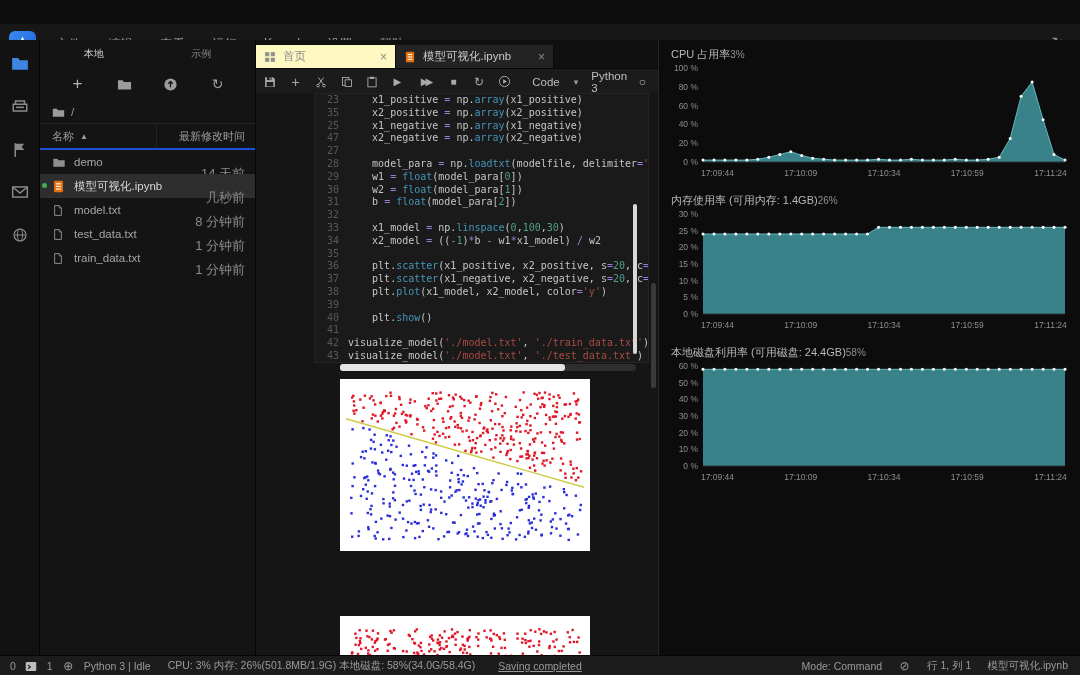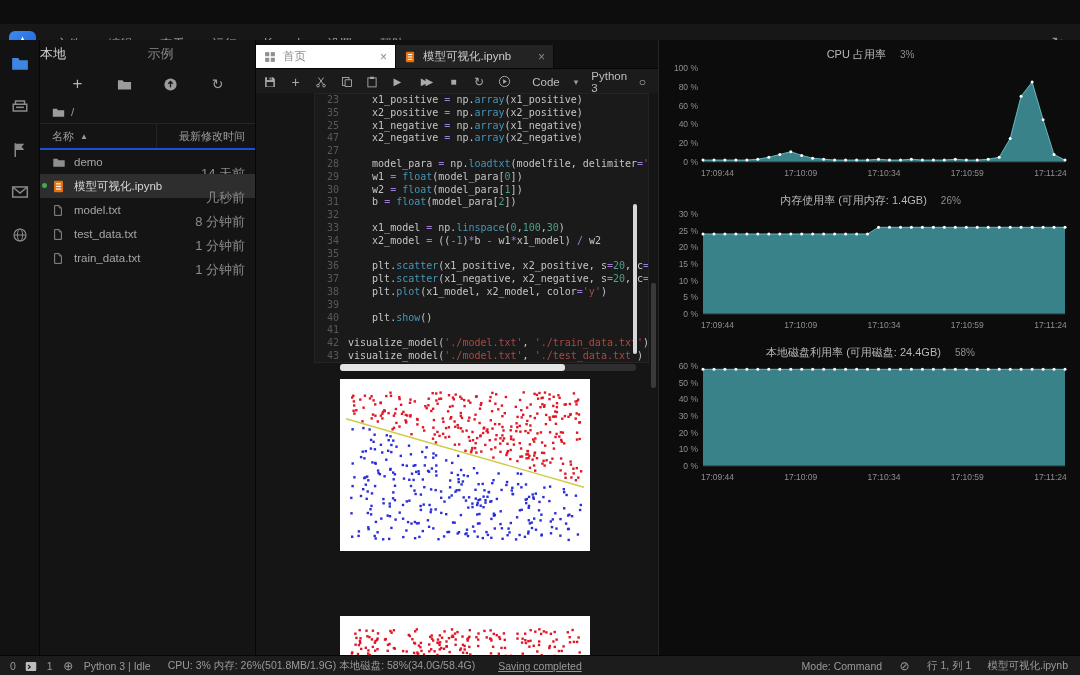--- a/index.html
+++ b/index.html
@@ -17,21 +17,21 @@
   #menubar-refresh{position:absolute;right:16px;top:10px;color:#8d8d8d;font-size:15px;line-height:18px;}
 
   
   #activitybar{left:0;top:40px;width:40px;height:615px;background:#121212;border-right:1px solid #060606;
                display:flex;flex-direction:column;align-items:center;padding-top:14px;box-sizing:border-box;gap:25px;}
   .act-icon{width:18px;height:18px;color:#8a8a8a;display:flex;align-items:center;justify-content:center;}
 
   
   #filepanel{left:40px;top:40px;width:216px;height:615px;background:#141414;border-right:1px solid #050505;box-sizing:border-box;}
   #fp-tabs{display:flex;height:27px;align-items:center;}
-  .fp-tab{flex:1;font-size:13px;color:#8a8a8a;}
+  .fp-tab{flex:1;text-align:center;font-size:10px;color:#8a8a8a;}
   .fp-tab.active{color:#d2d2d2;}
   #fp-toolbar{height:34px;display:flex;align-items:center;justify-content:space-around;padding:0 14px;color:#9c9c9c;}
   #fp-toolbar .tb{display:flex;align-items:center;justify-content:center;width:20px;height:20px;}
   #fp-add{font-size:17px;color:#b5b5b5;}
   #fp-refresh{font-size:14px;}
   #fp-breadcrumb{height:22px;display:flex;align-items:center;padding-left:12px;gap:6px;color:#9c9c9c;font-size:11.5px;}
   #fp-header{height:24px;display:flex;align-items:center;border-top:1px solid #242424;border-bottom:2px solid #1d4ed8;
              font-size:11px;color:#9c9c9c;}
   #fp-header .h-name{flex:1;padding-left:12px;display:flex;align-items:center;gap:6px;border-right:1px solid #242424;height:100%;}
   #fp-header .h-mod{width:88px;text-align:right;padding-right:10px;}
@@ -40,21 +40,21 @@
   .file-row .fi{width:15px;height:14px;margin-right:7px;flex:none;display:flex;align-items:center;}
   .file-row .fname{flex:1;white-space:nowrap;overflow:hidden;}
   .file-row .ftime{width:82px;text-align:right;padding-right:10px;color:#8a8a8a;font-size:13px;flex:none;margin-top:24px;}
   .file-row.selected{background:#2e2e2e;color:#d6d6d6;}
   .file-row.selected::before{content:"";position:absolute;left:2px;top:9px;width:5px;height:5px;border-radius:50%;background:#3fae4d;}
 
   
   #main{left:256px;top:40px;width:402px;height:615px;background:#131313;box-sizing:border-box;}
   #tabbar{height:28px;display:flex;align-items:flex-end;background:#101010;border-bottom:1px solid #060606;}
   .doc-tab{height:23px;display:flex;align-items:center;padding:0 8px;gap:7px;font-size:11.5px;
-           background:#ffffff;color:#8f8f8f;border-right:1px solid #0a0a0a;width:140px;box-sizing:border-box;}
+           background:#fef9c3;color:#8f8f8f;border-right:1px solid #0a0a0a;width:140px;box-sizing:border-box;}
   .doc-tab.active{background:#232323;color:#c9c9c9;width:158px;}
   .doc-tab .close{margin-left:auto;color:#8a8a8a;font-size:12px;}
   #nb-toolbar{height:25px;background:#1b1b1b;border-bottom:1px solid #060606;display:flex;align-items:center;
               padding:0 8px;gap:13px;color:#aaaaaa;font-size:11px;}
   #nb-toolbar .ti{display:flex;align-items:center;justify-content:center;width:14px;height:14px;font-size:10px;}
   #celltype{display:flex;align-items:center;gap:14px;margin-left:8px;color:#bdbdbd;font-size:11.5px;}
   #kernel-zone{margin-left:auto;display:flex;align-items:center;gap:9px;color:#bdbdbd;font-size:11.5px;padding-right:4px;}
   #nb-body{position:absolute;left:0;top:53px;width:402px;height:562px;background:#151515;overflow:hidden;}
   #editor{position:absolute;left:58px;top:0px;right:9px;height:270px;background:#1a1a1a;border:1px solid #242424;
           box-sizing:border-box;overflow:hidden;font-family:"DejaVu Sans Mono",monospace;font-size:10px;}
@@ -66,21 +66,21 @@
   #hscroll-track{position:absolute;left:84px;right:22px;top:271px;height:7px;background:#2e2e2e;border-radius:3px;}
   #hscroll-thumb{width:76%;height:7px;background:#e4e4e4;border-radius:3px;}
   #main-vscroll{position:absolute;right:2px;top:190px;width:5px;height:105px;background:#3a3a3a;border-radius:2px;}
   .output-img{position:absolute;left:84px;width:250px;background:#ffffff;}
   #out1{top:286px;height:172px;}
   #out2{top:523px;height:172px;}
 
   
   #monitor{left:658px;top:40px;width:422px;height:615px;background:#0c0c0c;border-left:1px solid #262626;box-sizing:border-box;}
   .chart-sec{padding:7px 10px 0 12px;}
-  .chart-head{display:flex;justify-content:center;align-items:center;gap:14px;}
+  .chart-head{display:flex;justify-content:flex-start;align-items:center;}
   .chart-title{font-size:11px;color:#b8b8b8;}
   .chart-value{font-size:10px;color:#8f8f8f;}
 
   
   #statusbar{left:0;top:655px;width:1080px;height:20px;background:#1c1c1c;border-top:1px solid #060606;
              display:flex;align-items:center;font-size:10.5px;color:#9a9a9a;}
   #sb-left{display:flex;align-items:center;gap:9px;padding-left:10px;}
   #sb-center{position:absolute;left:0;width:100%;text-align:center;pointer-events:none;text-decoration:underline;}
   #sb-right{margin-left:auto;display:flex;align-items:center;gap:16px;padding-right:12px;}
   .sb-icon{display:flex;align-items:center;justify-content:center;width:13px;height:13px;color:#9a9a9a;}

